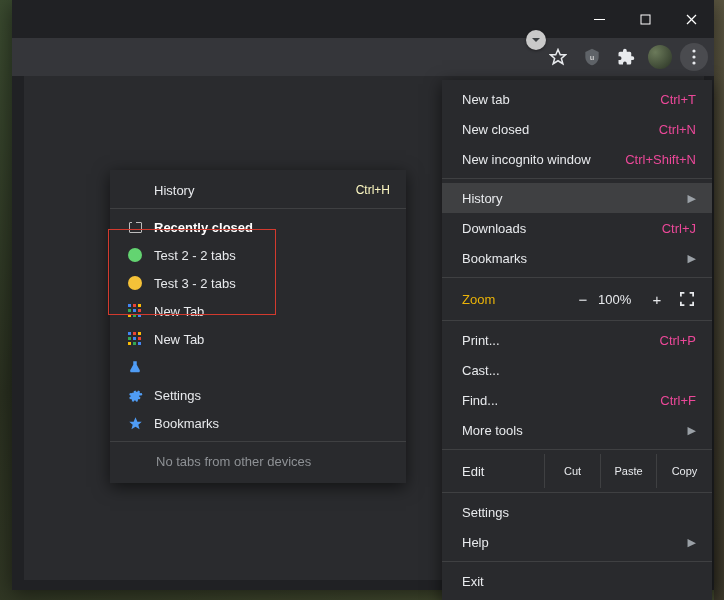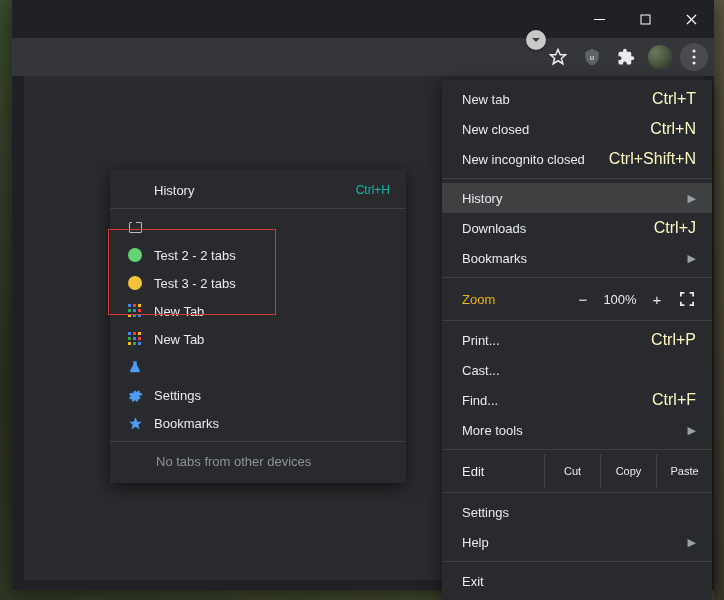--- a/index.html
+++ b/index.html
@@ -86,34 +86,34 @@
     height: 30px;
     display: flex;
     align-items: center;
     padding: 0 16px 0 20px;
     color: #e8eaed;
     font-size: 13px;
     position: relative;
   }
   .menu-row.hover { background: #3f4042; }
   .menu-row .label { flex: 1; }
-  .menu-row .shortcut { color: #fef9c3; font-size: 16px; }
+  .menu-row .shortcut { color: #ec4899; font-size: 13px; }
   .menu-row .chevron { color: #9aa0a6; font-size: 11px; }
   .menu-sep { height: 1px; background: #3f4042; margin: 4px 0; }
 
   .zoom-row {
     height: 34px;
     display: flex; align-items: center;
     padding: 0 10px 0 20px;
   }
   .zoom-row .label { flex: 1; color: #eab308; }
   .zoom-btn {
     width: 30px; text-align: center; color: #e8eaed; font-size: 15px;
   }
-  .zoom-pct { width: 44px; text-align: center; color: #e8eaed; }
+  .zoom-pct { width: 44px; color: #e8eaed; }
   .zoom-full {
     width: 30px; display: flex; align-items: center; justify-content: center;
   }
   .zoom-full svg { width: 14px; height: 14px; stroke: #e8eaed; fill: none; stroke-width: 2; }
 
   .edit-row {
     height: 34px; display: flex; align-items: stretch;
   }
   .edit-row .edit-label {
     flex: 1; display: flex; align-items: center; padding-left: 20px; color: #e8eaed;
@@ -136,21 +136,21 @@
   .hist-row {
     height: 28px;
     display: flex; align-items: center;
     padding: 0 16px 0 16px;
     color: #e8eaed;
     font-size: 13px;
     gap: 10px;
   }
   .hist-row .icon-slot { width: 18px; display: flex; align-items: center; justify-content: center; }
   .hist-row .label { flex: 1; white-space: nowrap; overflow: hidden; text-overflow: ellipsis; }
-  .hist-row .shortcut { color: #14b8a6; font-size: 12px; }
+  .hist-row .shortcut { color: #fef9c3; font-size: 12px; }
   .hist-heading {
     font-weight: 600;
     color: #fff;
   }
   .hist-info {
     color: #8e9195;
     padding: 8px 0 8px 46px;
     font-size: 13px;
   }
   .dot { width: 14px; height: 14px; border-radius: 50%; }
@@ -257,21 +257,21 @@
 <div class="main-menu">
   <div class="menu-row">
     <span class="label">New tab</span>
     <span class="shortcut">Ctrl+T</span>
   </div>
   <div class="menu-row">
     <span class="label">New closed</span>
     <span class="shortcut">Ctrl+N</span>
   </div>
   <div class="menu-row">
-    <span class="label">New incognito closed</span>
+    <span class="label">New incognito window</span>
     <span class="shortcut">Ctrl+Shift+N</span>
   </div>
   <div class="menu-sep"></div>
   <div class="menu-row hover">
     <span class="label">History</span>
     <span class="chevron">▶</span>
   </div>
   <div class="menu-row">
     <span class="label">Downloads</span>
     <span class="shortcut">Ctrl+J</span>
@@ -305,22 +305,22 @@
     <span class="shortcut">Ctrl+F</span>
   </div>
   <div class="menu-row">
     <span class="label">More tools</span>
     <span class="chevron">▶</span>
   </div>
   <div class="menu-sep"></div>
   <div class="edit-row">
     <div class="edit-label">Edit</div>
     <div class="edit-btn">Cut</div>
+    <div class="edit-btn">Paste</div>
     <div class="edit-btn">Copy</div>
-    <div class="edit-btn">Paste</div>
   </div>
   <div class="menu-sep"></div>
   <div class="menu-row">
     <span class="label">Settings</span>
   </div>
   <div class="menu-row">
     <span class="label">Help</span>
     <span class="chevron">▶</span>
   </div>
   <div class="menu-sep"></div>
@@ -333,20 +333,21 @@
   <div class="hist-row">
     <span class="icon-slot"></span>
     <span class="label">History</span>
     <span class="shortcut">Ctrl+H</span>
   </div>
   <div class="menu-sep"></div>
   <div class="hist-row hist-heading">
     <span class="icon-slot">
         <span class="sq-icon"></span>
       </span>
+    <span class="label">Recently closed</span>
   </div>
   <div class="hist-row">
     <span class="icon-slot">
         <span class="dot grdot"></span>
       </span>
     <span class="label">Test 2 - 2 tabs</span>
   </div>
   <div class="hist-row">
     <span class="icon-slot">
         <span class="dot ydot"></span>

